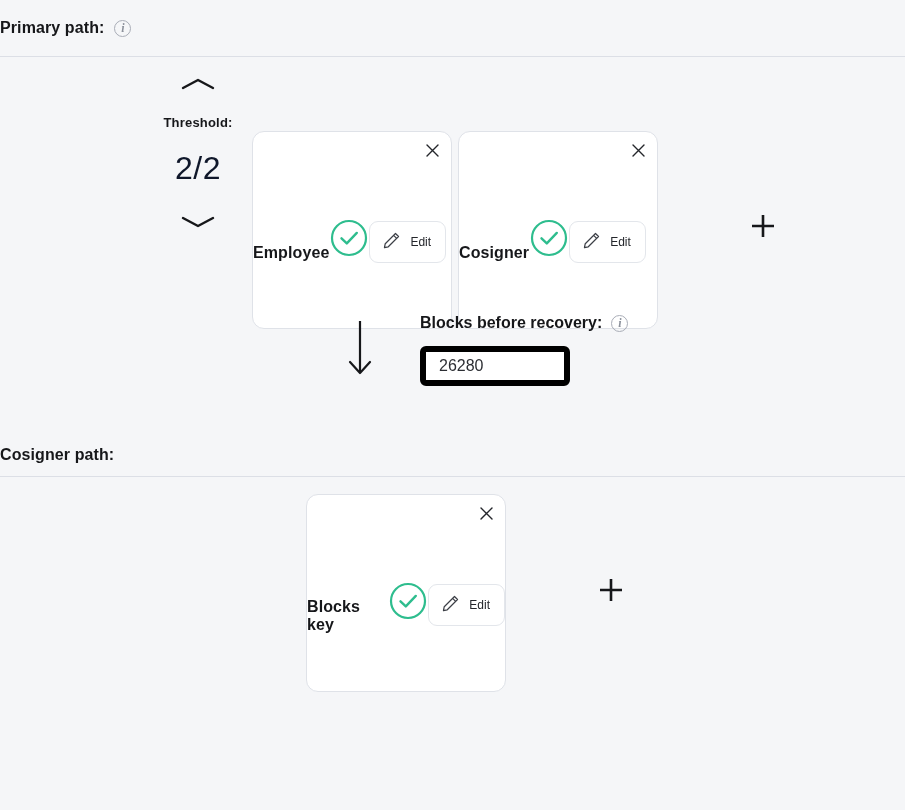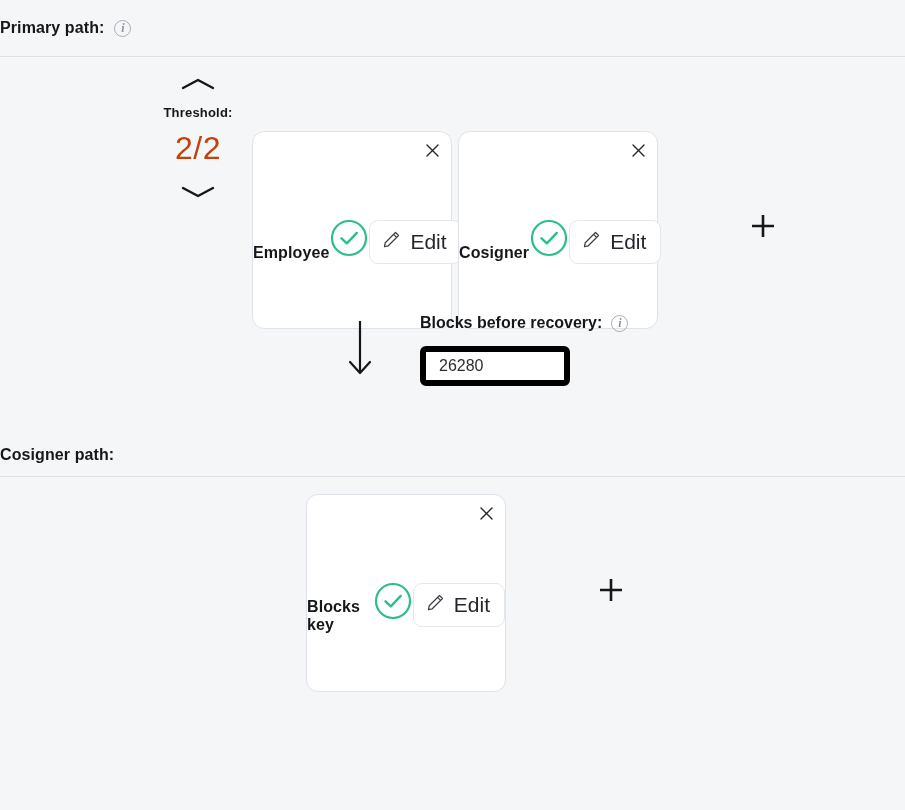--- a/index.html
+++ b/index.html
@@ -64,41 +64,41 @@
 
   
   .threshold {
     position: absolute;
     left: 152px;
     top: 14px;
     width: 92px;
     display: flex;
     flex-direction: column;
     align-items: center;
-    gap: 6px;
+    gap: 16px;
   }
   .chev {
     width: 46px;
     height: 26px;
     display: flex;
     align-items: center;
     justify-content: center;
     cursor: pointer;
   }
   .threshold-label {
     font-size: 13px;
     font-weight: bold;
     color: #16171a;
     letter-spacing: .2px;
     margin-top: 2px;
   }
   .threshold-value {
     font-size: 32px;
     font-weight: 300;
-    color: #c2410c;
+    color: #0f172a;
     letter-spacing: .5px;
     margin-top: 4px;
     margin-bottom: 6px;
   }
 
   
   .cards {
     position: absolute;
     left: 252px;
     top: 74px;
@@ -143,21 +143,21 @@
   }
   .edit-btn {
     margin-top: 24px;
     display: inline-flex;
     align-items: center;
     gap: 9px;
     padding: 9px 14px 9px 12px;
     background: #ffffff;
     border: 1px solid #e3e6eb;
     border-radius: 9px;
-    font-size: 21px;
+    font-size: 12px;
     color: #24262b;
     cursor: pointer;
     font-family: "Liberation Sans", sans-serif;
   }
 
   
   .plus-btn {
     position: absolute;
     width: 34px;
     height: 34px;

